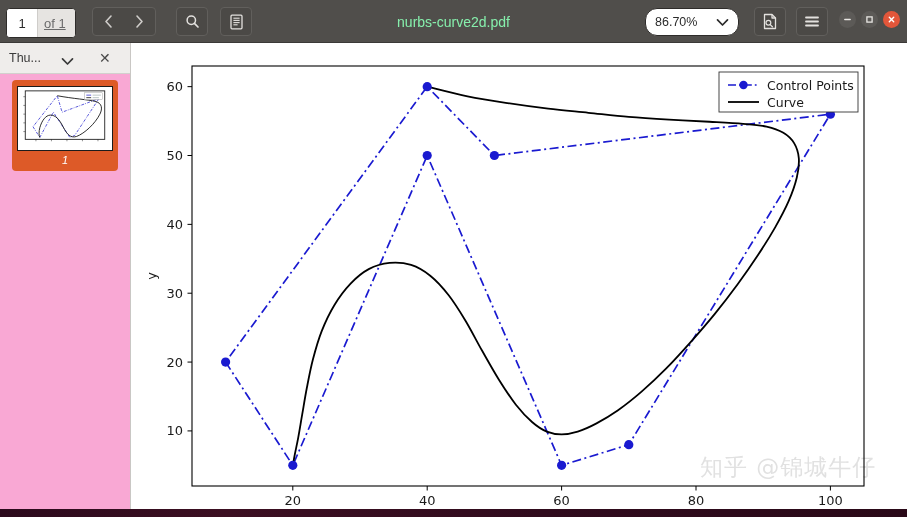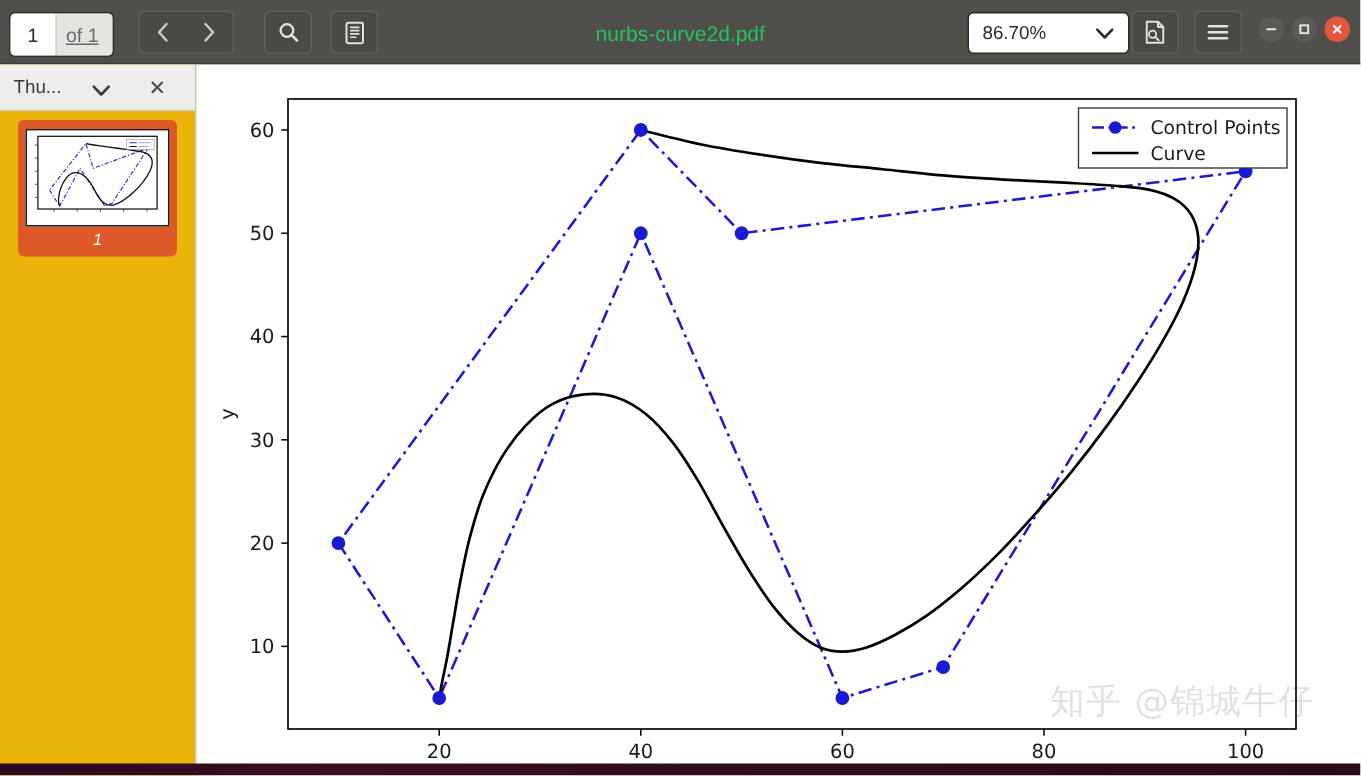--- a/index.html
+++ b/index.html
@@ -39,39 +39,39 @@
     display:flex;align-items:center;justify-content:center;
     box-sizing:border-box;
   }
   .tb-btn svg{display:block;}
   .tb-group2{position:absolute;left:92px;top:7px;height:29px;width:64px;
     border:1px solid #615f5c;border-radius:4px;background:#4b4946;display:flex;box-sizing:border-box;}
   .tb-group2 .half{flex:1;display:flex;align-items:center;justify-content:center;}
   .tb-title{
     position:absolute;left:0;top:0;width:907px;height:43px;
     display:flex;align-items:center;justify-content:center;
-    font-size:14px;color:#22c55e;pointer-events:none;
+    font-size:14px;color:#86efac;pointer-events:none;
   }
   .tb-zoom{
-    position:absolute;left:645px;top:8px;width:108px;height:28px;
-    background:#ffffff;border:1px solid #2e2c2a;border-radius:4px;
+    position:absolute;left:645px;top:8px;width:94px;height:28px;
+    background:#ffffff;border:1px solid #2e2c2a;border-radius:12px;
     display:flex;align-items:center;box-sizing:border-box;
   }
   .tb-zoom .zval{flex:1;padding-left:9px;font-size:12.5px;color:#2b2b2b;}
   .tb-zoom .zarrow{padding-right:9px;display:flex;align-items:center;}
   .wbtns{position:absolute;right:7px;top:11px;display:flex;gap:5px;align-items:center;}
   .wb{width:17px;height:17px;border-radius:50%;display:flex;align-items:center;justify-content:center;}
   .wb-min{background:#5c5a57;}
   .wb-max{background:#5c5a57;}
   .wb-close{background:#e2563a;}
 
   
   .sidebar{
     position:absolute;left:0;top:43px;width:131px;height:474px;
-    background:#eab308;border-right:1px solid #c9c7c4;box-sizing:border-box;
+    background:#f9a8d4;border-right:1px solid #c9c7c4;box-sizing:border-box;
   }
   .sb-head{
     position:relative;height:30px;background:#efedeb;
     border-bottom:1px solid #d2d0cd;display:flex;align-items:center;
   }
   .sb-head .lbl{font-size:12.5px;color:#3a3a3a;padding-left:9px;}
   .sb-head .chev{position:absolute;left:61px;top:9px;}
   .sb-head .xmark{position:absolute;left:99px;top:6px;font-size:14px;color:#4a4a4a;line-height:18px;}
   .thumb-wrap{
     margin:6px auto 0;width:106px;

